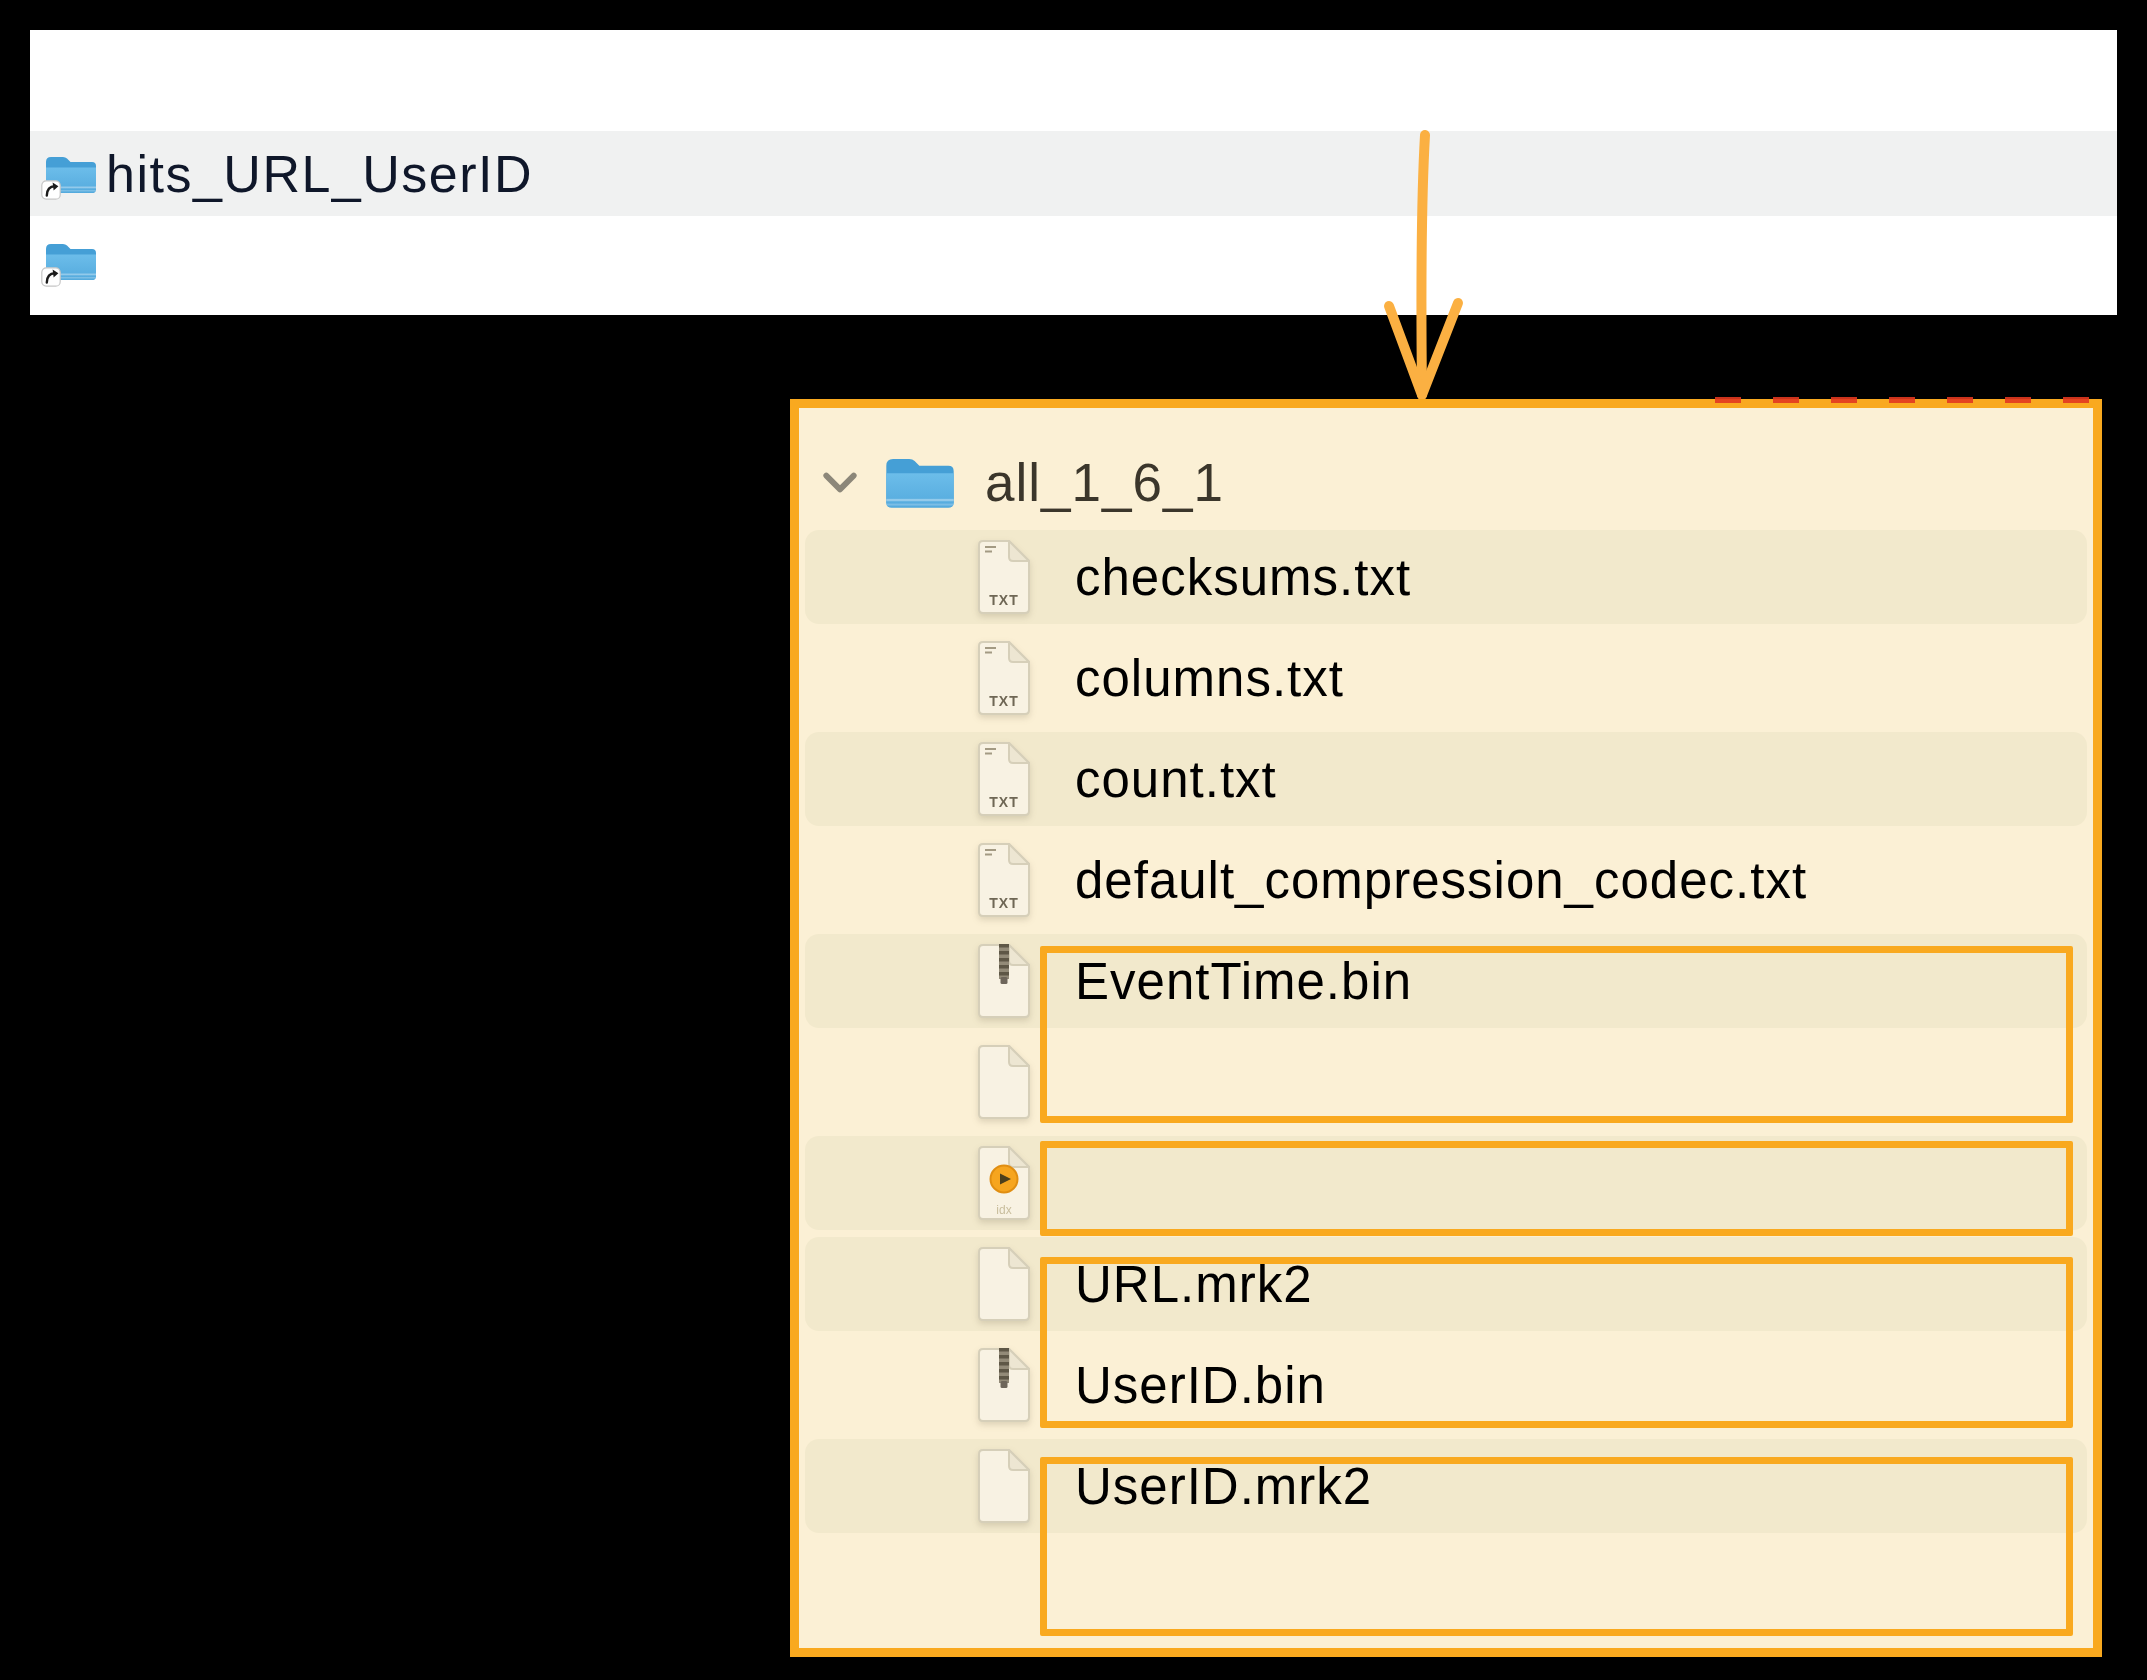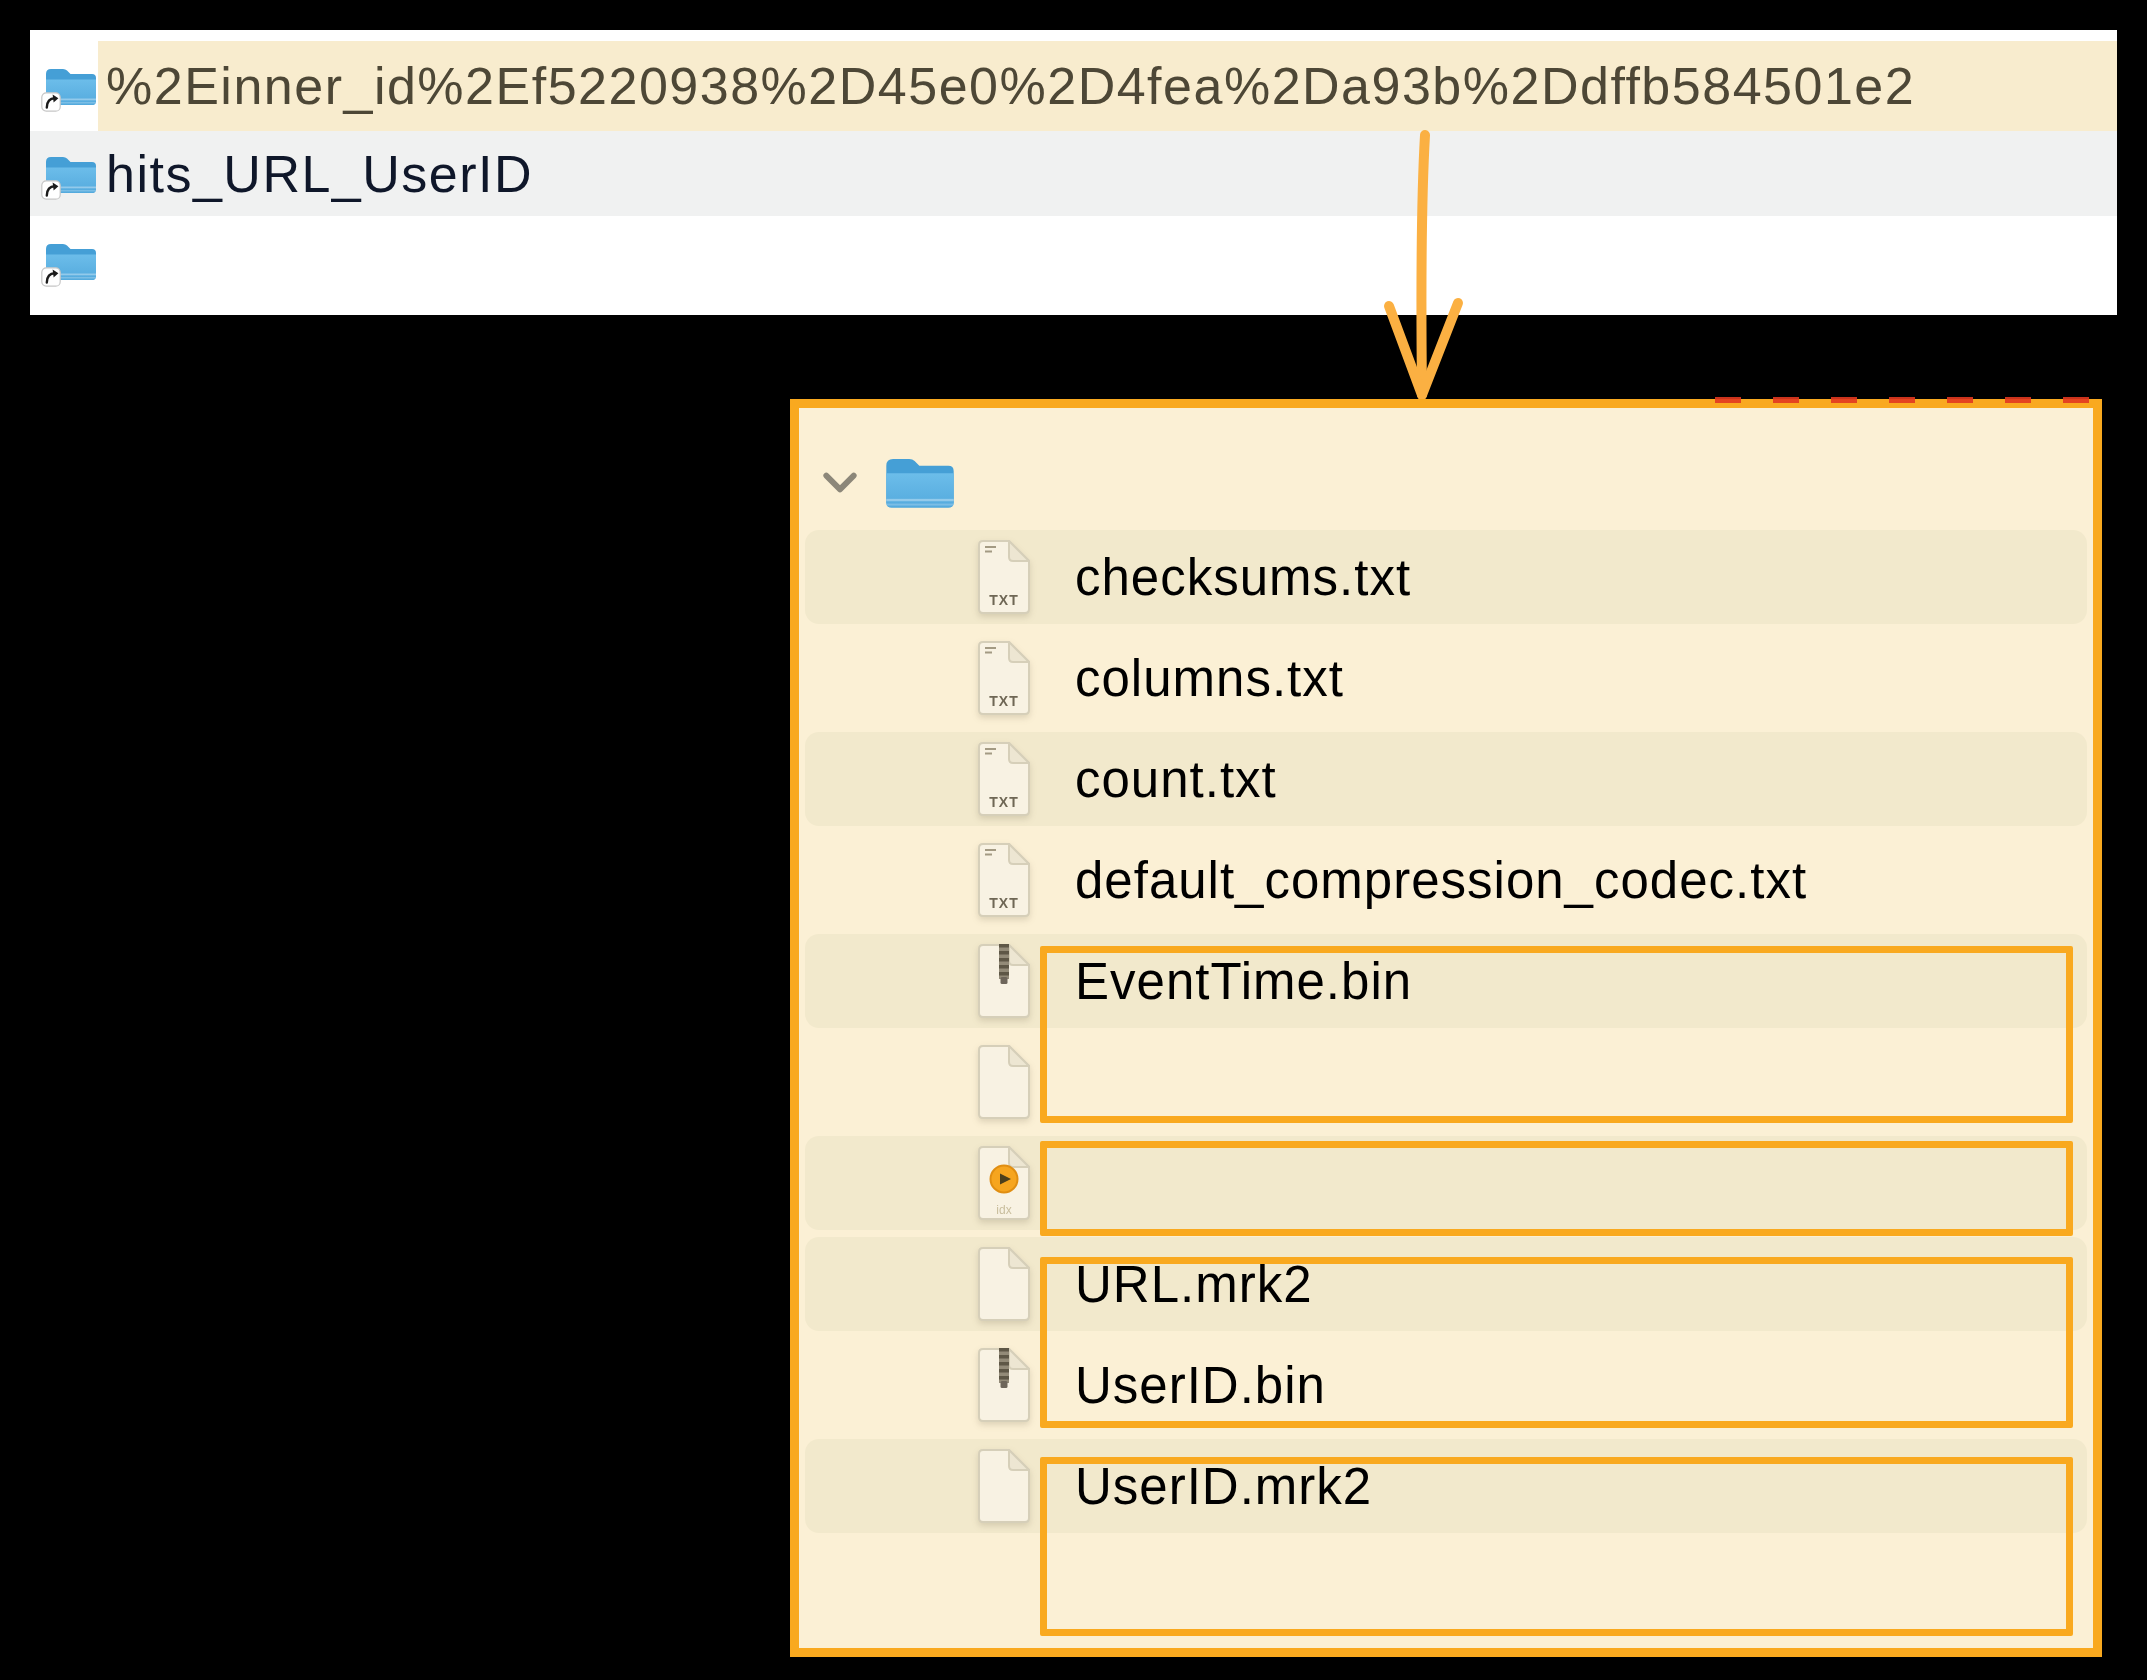--- a/index.html
+++ b/index.html
@@ -80,34 +80,20 @@
       <path d="M6 8 Q6 4 10 4 L36 4 L56 24 L56 72 Q56 76 52 76 L10 76 Q6 76 6 72 Z" fill="#F8F2E3" stroke="#D6CFB9" stroke-width="2"></path>
       <path d="M36 4 L36 20 Q36 24 40 24 L56 24 Z" fill="#EDE6D2" stroke="#D6CFB9" stroke-width="2" stroke-linejoin="round"></path>
     </g>
   </defs>
 </svg>
 
 <div class="canvas">
 
   <section class="finder-list">
 
-    <div class="f-row r0">
-      <span class="f-hl"></span>
-      <span class="f-icon">
-        <svg viewBox="0 0 54 46" width="54" height="46">
-          <use href="#folderShape"></use>
-        </svg>
-        <svg class="badge" viewBox="0 0 20 20">
-          <rect x="0.8" y="0.8" width="18.4" height="18.4" rx="4.5" fill="#ffffff" stroke="#c6c6c6" stroke-width="1.2"></rect>
-          <path d="M5.8 15.5 C5.8 9.5 9 6.2 13.5 6.2" stroke="#1b1b1b" stroke-width="2.4" fill="none" stroke-linecap="round"></path>
-          <path d="M11.6 2.6 L17.4 6.2 L12.6 10.6 Z" fill="#1b1b1b"></path>
-        </svg>
-      </span>
-      <span class="f-label">%2Einner_id%2Ef5220938%2D45e0%2D4fea%2Da93b%2Ddffb584501e2</span>
-    </div>
 
     <div class="f-row r1">
       <span class="f-icon">
         <svg viewBox="0 0 54 46" width="54" height="46">
             <use href="#folderShape"></use>
           </svg>
         <svg class="badge" viewBox="0 0 20 20">
           <rect x="0.8" y="0.8" width="18.4" height="18.4" rx="4.5" fill="#ffffff" stroke="#c6c6c6" stroke-width="1.2"></rect>
           <path d="M5.8 15.5 C5.8 9.5 9 6.2 13.5 6.2" stroke="#1b1b1b" stroke-width="2.4" fill="none" stroke-linecap="round"></path>
           <path d="M11.6 2.6 L17.4 6.2 L12.6 10.6 Z" fill="#1b1b1b"></path>
@@ -138,20 +124,21 @@
 
   <section class="tree-panel">
 
     <div class="t-header">
       <svg class="chev" viewBox="0 0 36 24">
         <path d="M5 6 L18 19 L31 6" stroke="#8C8779" stroke-width="5.5" fill="none" stroke-linecap="round" stroke-linejoin="round"></path>
       </svg>
       <svg class="t-folder" viewBox="0 0 54 46">
         <use href="#folderShape"></use>
       </svg>
+      <span class="t-root-label">all_1_6_1</span>
     </div>
 
     <div class="t-rows">
 
       <div class="t-row stripe">
         <svg class="ficon" viewBox="0 0 62 80">
           <use href="#pageShape"></use>
           <g stroke="#A39A83" stroke-width="2">
               <line x1="12" y1="10" x2="23" y2="10"></line>
               <line x1="12" y1="14.5" x2="19" y2="14.5"></line>

